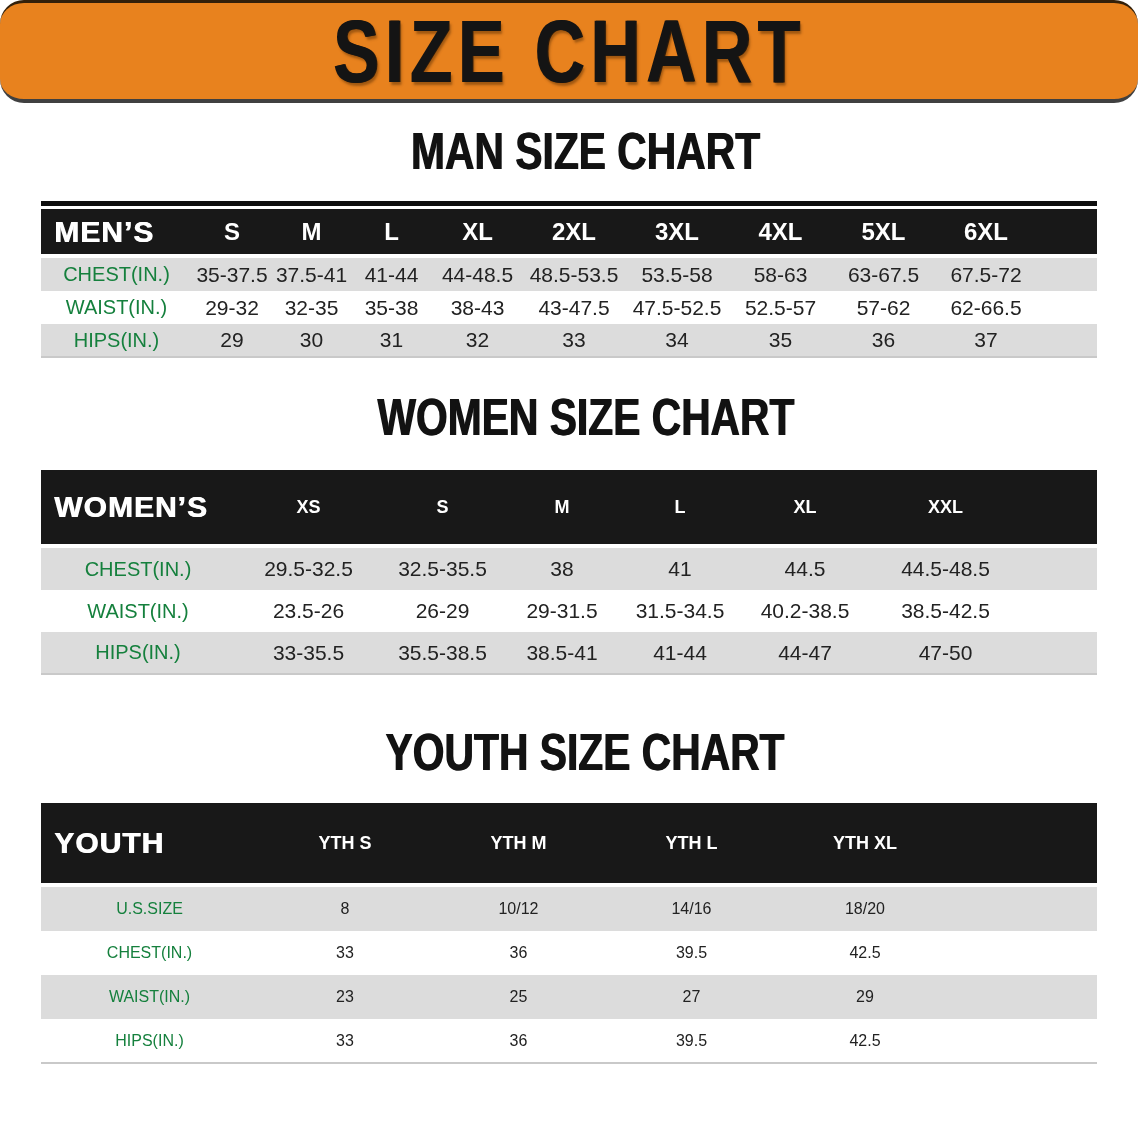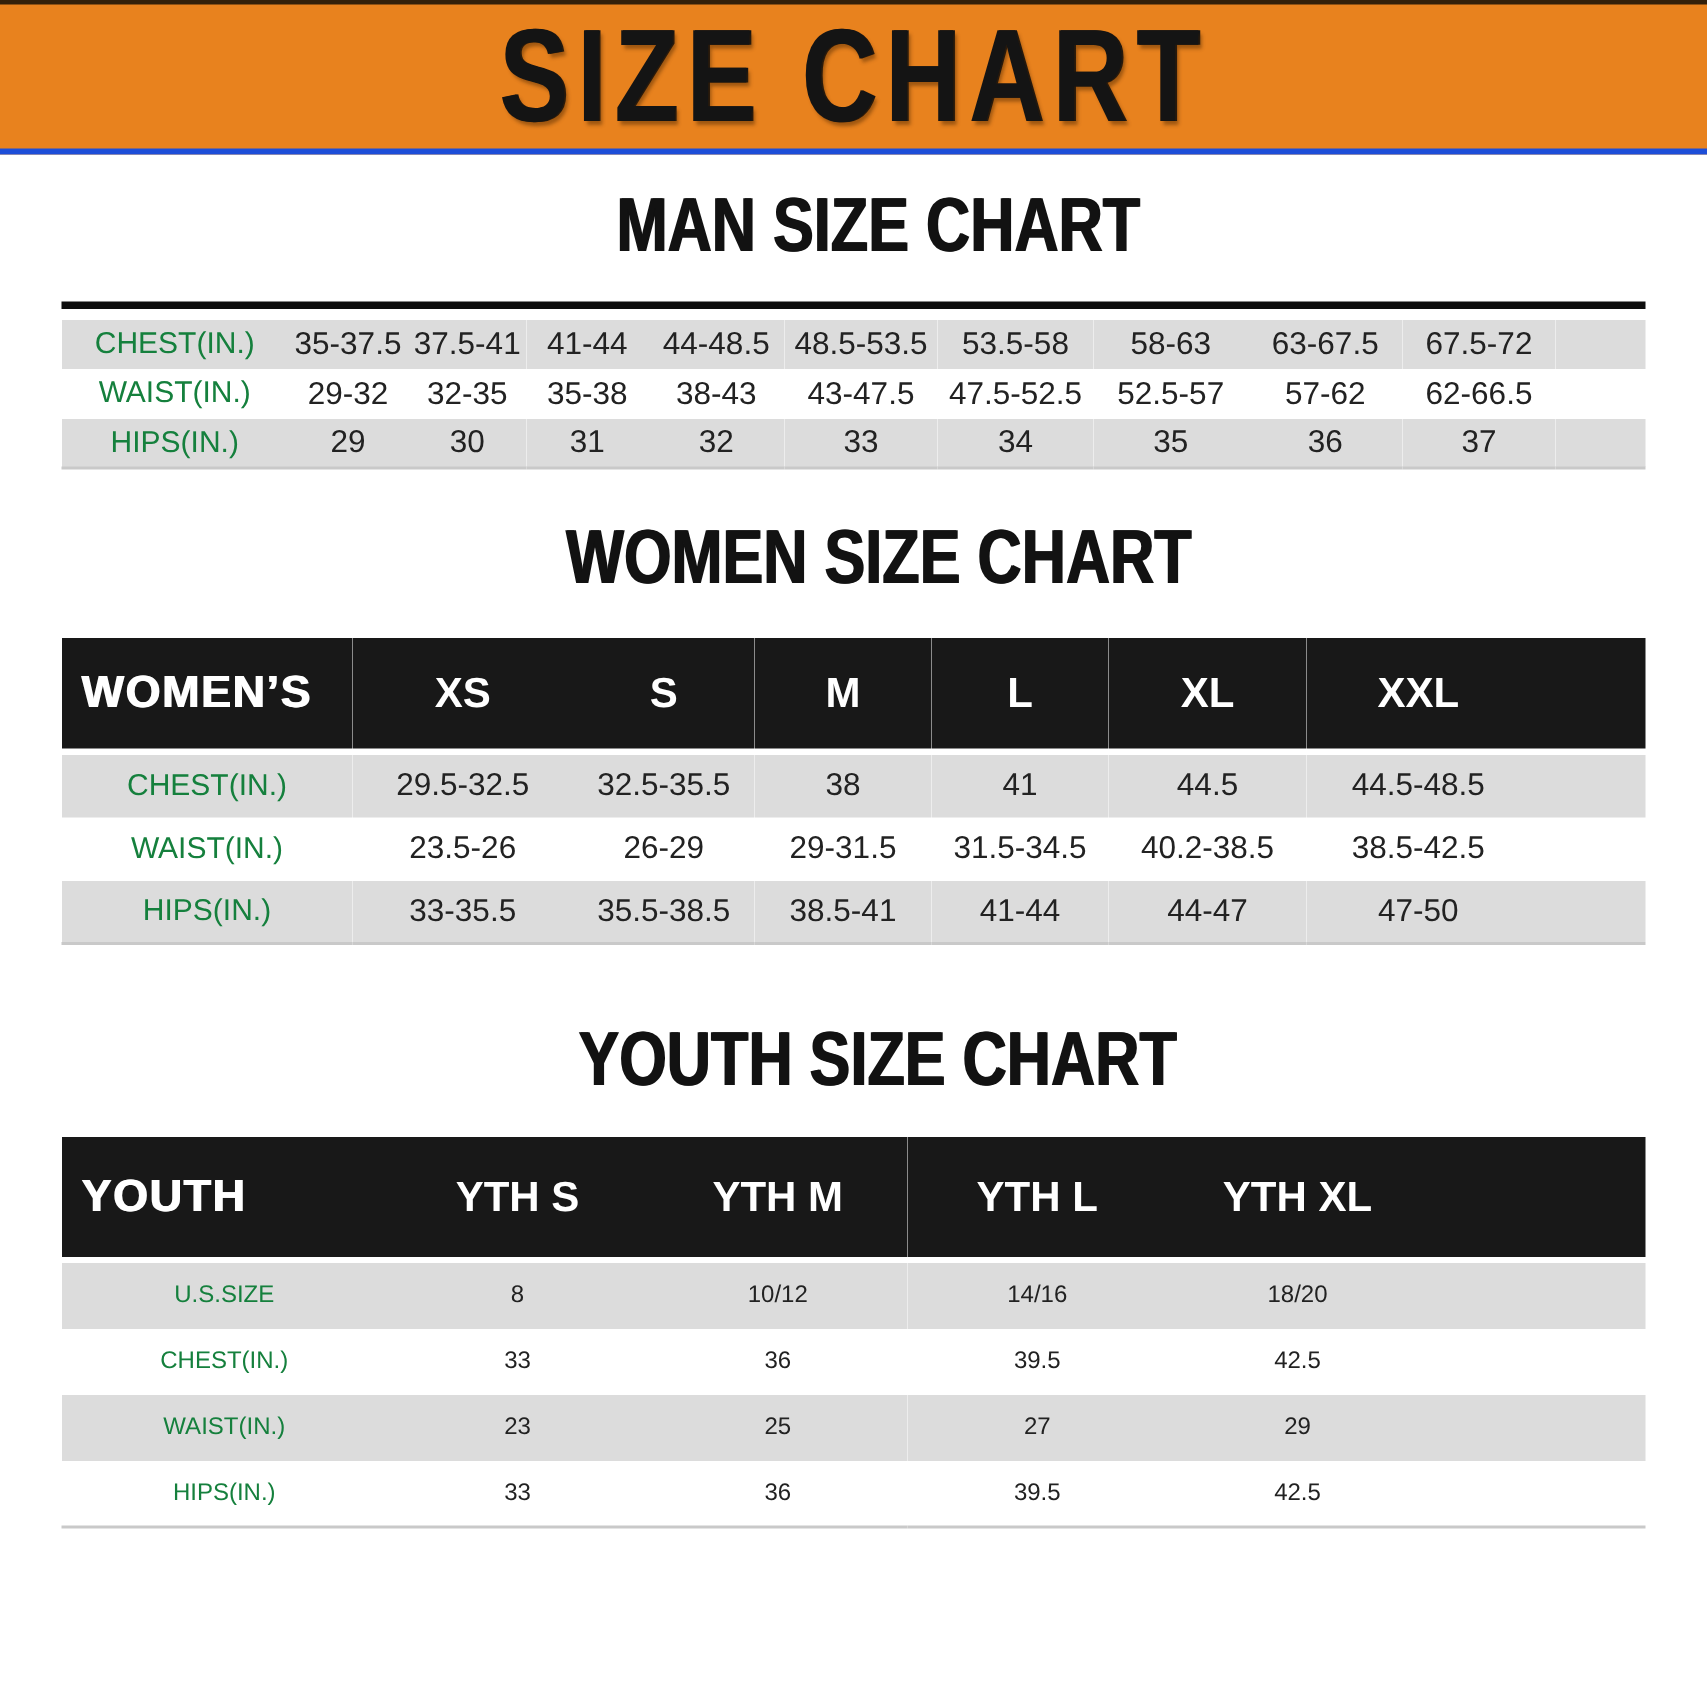--- a/index.html
+++ b/index.html
@@ -6,23 +6,23 @@
   body{
     width:1138px;height:1132px;overflow:hidden;
     font-family:"Liberation Sans","DejaVu Sans",sans-serif;
     -webkit-font-smoothing:antialiased;
   }
   .page{position:relative;width:1138px;height:1132px;background:#fff;}
 
   
   .banner{
     height:103px;background:#e8821e;
-    border-top:3px solid #33200a;border-bottom:4px solid #1d4ed8;
+    border-top:3px solid #33200a;border-bottom:4px solid #404040;
     box-sizing:border-box;
-    display:flex;align-items:center;justify-content:center;
+    display:flex;align-items:center;justify-content:center;border-radius:24px;
   }
   .banner-title{
     display:inline-block;color:#141414;font-weight:700;
     font-size:62px;letter-spacing:5px;white-space:nowrap;
     transform:scale(1.12,1.42);
     text-shadow:2px 2px 2px rgba(70,35,0,0.45),1px 0 0 #141414;
   }
 
   
   .section-heading{margin:18px;text-align:center;line-height:46px;padding-left:32px;}
@@ -47,21 +47,21 @@
     padding:0;margin:0;white-space:nowrap;overflow:hidden;
     text-align:center;vertical-align:middle;
   }
   .header-row th{
     background:#181818;color:#ffffff;font-weight:700;font-size:24px;
   }
   .header-row th.grp{
     text-align:left;padding-left:13px;font-size:30px;letter-spacing:1px;
     text-shadow:0.8px 0 currentColor;
   }
-  .women-table .header-row th,.youth-table .header-row th{font-size:28px;}
+  .women-table .header-row th,.youth-table .header-row th{font-size:18px;}
   .women-table .header-row th.grp,.youth-table .header-row th.grp{font-size:30px;}
   .men-table  .header-row{height:45px;}
   .women-table .header-row{height:74px;}
   .youth-table .header-row{height:80px;}
 
   .spacer-row td{height:4px;background:#ffffff;line-height:0;font-size:0;}
 
   .data-row td{font-size:21px;color:#222222;}
   .data-row td.rowlabel{font-size:20px;color:#15803d;}
   .youth-table .data-row td{font-size:16px;}
@@ -104,20 +104,33 @@
         <col style="width:81px">
       <col style="width:91px">
         <col style="width:102px">
         <col style="width:104px">
         <col style="width:103px">
       <col style="width:103px">
         <col style="width:102px">
         <col style="width:60px">
     </colgroup>
     <tbody>
+      <tr class="header-row">
+        <th class="grp">MEN’S</th>
+        <th>S</th>
+        <th>M</th>
+        <th>L</th>
+        <th>XL</th>
+        <th>2XL</th>
+        <th>3XL</th>
+        <th>4XL</th>
+        <th>5XL</th>
+        <th>6XL</th>
+        <th class="filler"></th>
+      </tr>
       <tr class="spacer-row">
           <td colspan="11"></td>
         </tr>
       <tr class="data-row gray">
         <td class="rowlabel">CHEST(IN.)</td>
         <td>35-37.5</td>
         <td>37.5-41</td>
         <td>41-44</td>
         <td>44-48.5</td>
         <td>48.5-53.5</td>

